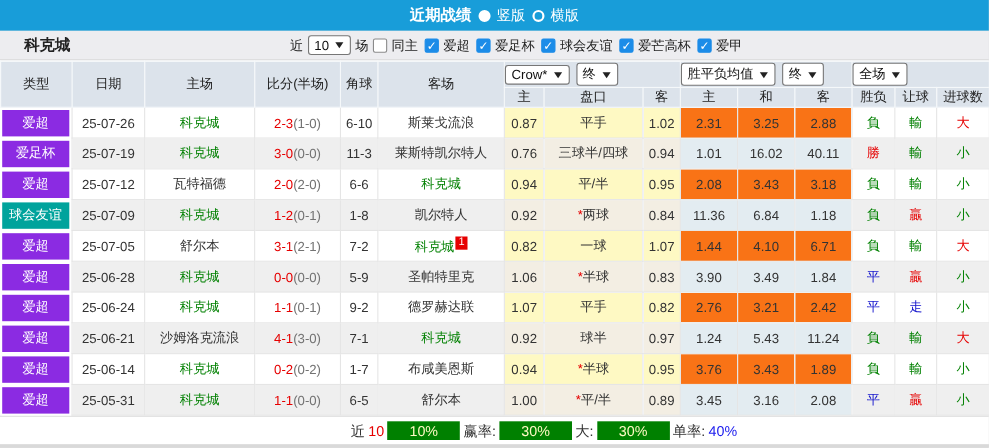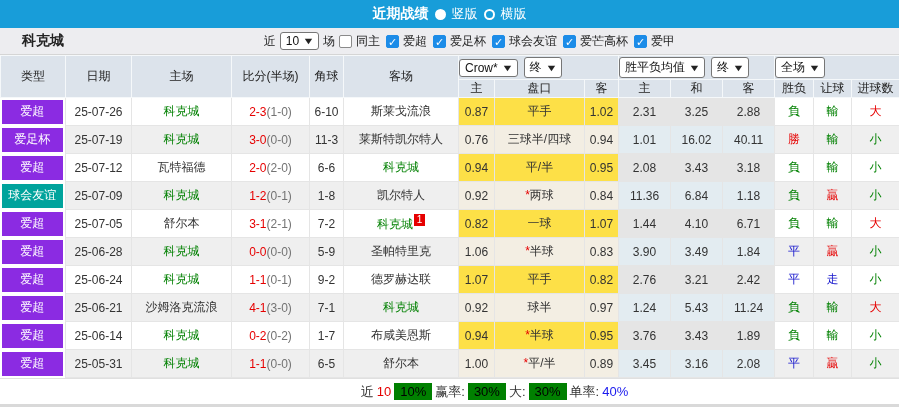--- a/index.html
+++ b/index.html
@@ -45,44 +45,44 @@
     background:#dce3eb;border:1px solid #f5f8fa;font-weight:normal;
     font-size:12px;color:#222;padding:0;height:16px;
   }
   thead tr.grp th{height:24px;}
   thead .pillrow{display:flex;justify-content:flex-start;gap:6px;align-items:center;}
   tbody td{
     border:1px solid #e5e5e5;text-align:center;height:28px;padding:0 1px;
     font-size:12px;color:#333;overflow:hidden;white-space:nowrap;
   }
   tbody tr.stripe td{background:#efefef;}
-  td.cream{background:#fde047;}
+  td.cream{background:#fef9c3;}
   tr.stripe td.cream{background:#f3eee3;margin-left:46px;}
-  td.lblue{background:#e5e5e5;}
+  td.lblue{background:#f97316;}
   tr.stripe td.lblue{background:#e3ecf1;}
   td.type-cell{padding:2px 2px 2px 1px;border:none;background:#fff;}
   tr.stripe td.type-cell{background:#fff;}
   .type-badge{
     display:flex;align-items:center;justify-content:center;height:100%;
     color:#fff;font-size:12px;cursor:pointer;
   }
   .team{color:var(--green);cursor:pointer;}
   .score{color:var(--red);}
   .half{color:#737373;text-align:center;}
   .star{color:var(--red);}
   .rank-badge{
     display:inline-block;background:var(--red);color:#fff;font-size:10px;
     line-height:12px;min-width:11px;vertical-align:super;margin-left:1px;padding:0 1px;
   }
   
   .footer{
     height:26px;background:#fff;display:flex;align-items:center;justify-content:center;
     font-size:13px;color:#333;gap:3px;padding-left:90px;border-top:1px solid #e0e0e0;
   }
-  .badge-green{background:#008000;color:#000000;padding:1px 6px;font-size:13px;}
+  .badge-green{background:#008000;color:#fef9c3;padding:1px 20px;font-size:13px;}
   .t-red{color:var(--red);} .t-blue{color:#1a1aee;}
   .bottom-strip{height:6px;background:#d9d9d9;}
 </style>
 </head>
 <body>
 
 <div class="titlebar">
   <span class="title">近期战绩</span>
   <span class="radio sel"></span>
   <span class="radio-label">竖版</span>

